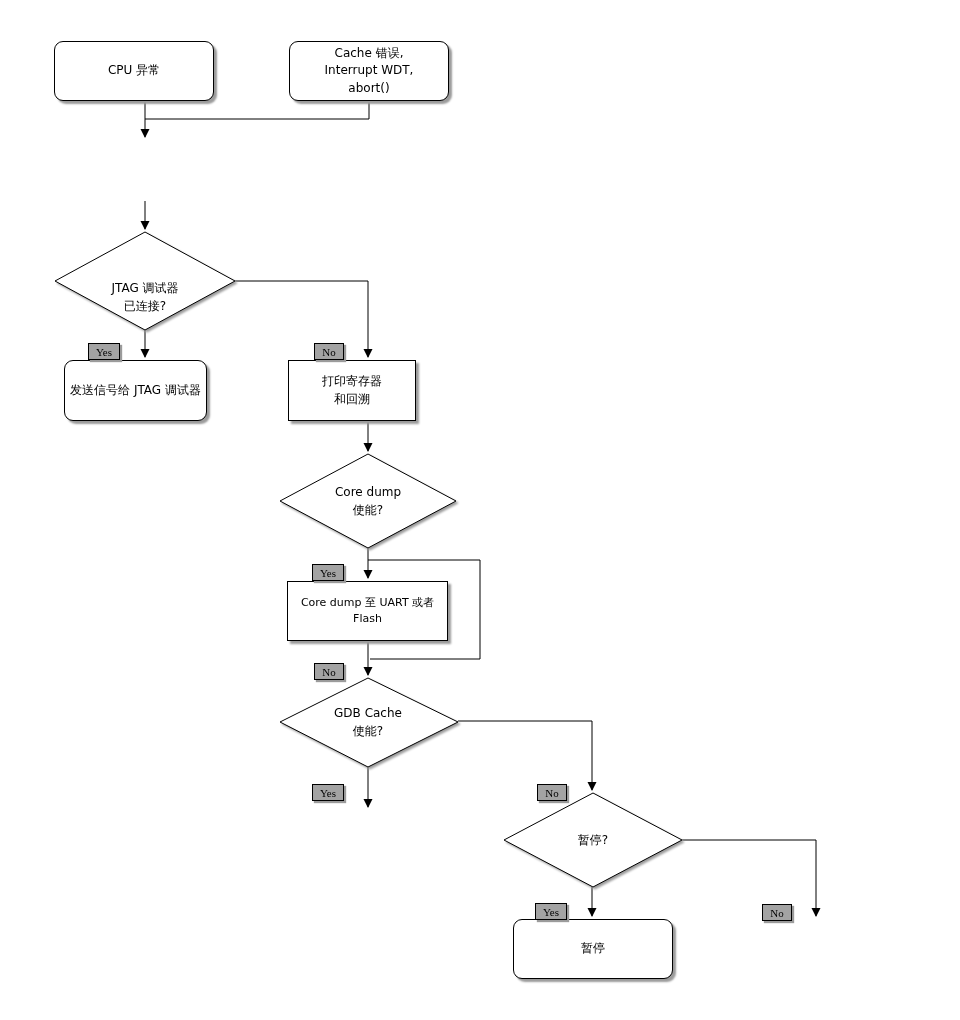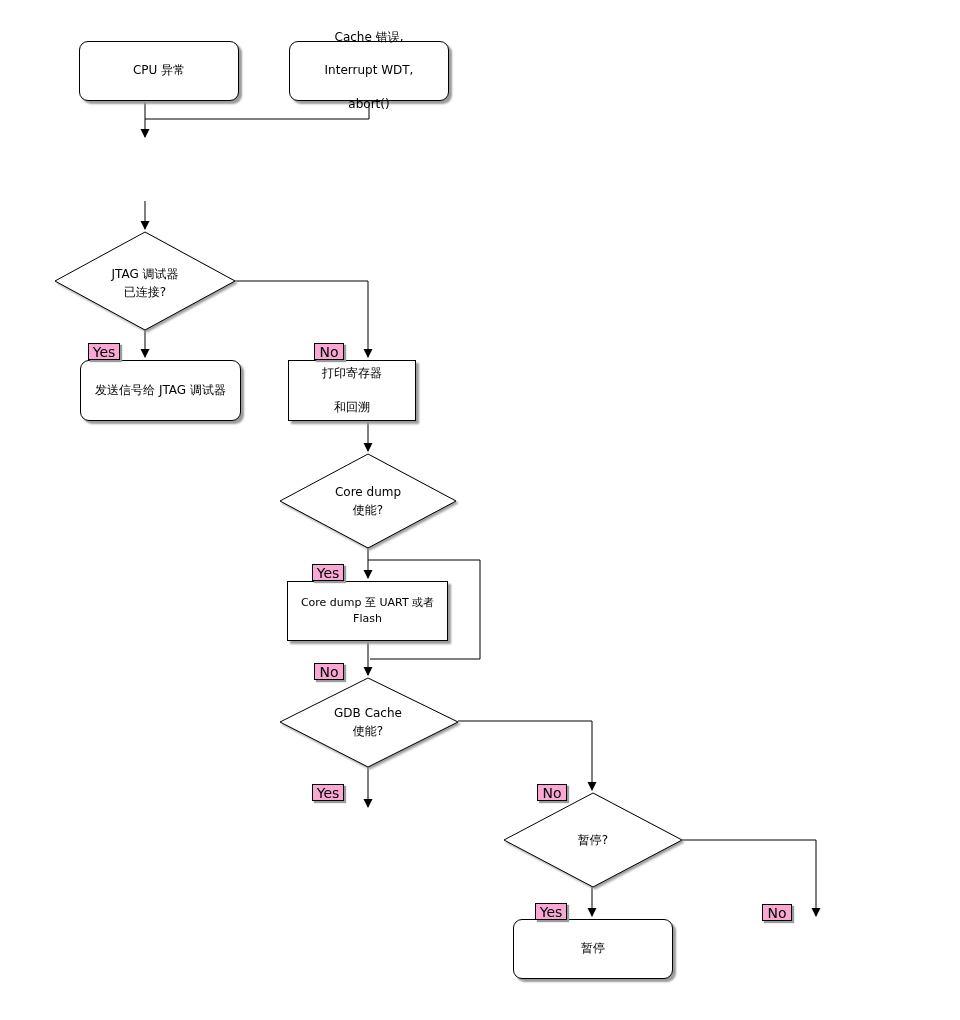--- a/index.html
+++ b/index.html
@@ -5,28 +5,28 @@
   html,body{margin:0;padding:0;background:#ffffff;}
   #canvas{position:relative;width:960px;height:1020px;background:#ffffff;overflow:hidden;
           font-family:"DejaVu Sans","Liberation Sans",sans-serif;color:#000;}
   #wires{position:absolute;left:0;top:0;width:960px;height:1020px;}
   .edge{fill:none;stroke:#000;stroke-width:1;}
   .diamond{fill:#ffffff;stroke:#000;stroke-width:1;filter:drop-shadow(2.5px 2.5px 1px #9b9b9b);}
   .arrowhead{fill:#000;stroke:none;}
   .node{position:absolute;box-sizing:border-box;border:1px solid #000;background:#fff;
         display:flex;flex-direction:column;align-items:center;justify-content:center;
         text-align:center;font-size:12px;line-height:1.45;
-        box-shadow:3px 3px 2px #9b9b9b;gap:16px;}
+        box-shadow:3px 3px 2px #9b9b9b;}
   .rounded{border-radius:9px;}
   .small{font-size:11px;}
   .dtext{position:absolute;transform:translate(-50%,-50%);text-align:center;
          font-size:12px;line-height:1.5;width:150px;pointer-events:none;}
-  .tag{position:absolute;box-sizing:border-box;border:1px solid #000;background:#f9a8d4;
-       font-size:14px;display:flex;align-items:center;justify-content:center;
-       box-shadow:2px 2px 1px #9b9b9b;}
+  .tag{position:absolute;box-sizing:border-box;border:1px solid #000;background:#a3a3a3;
+       font-size:11px;display:flex;align-items:center;justify-content:center;
+       box-shadow:2px 2px 1px #9b9b9b;font-family:Liberation Serif, serif;}
   span{display:block;}
 </style>
 </head>
 <body>
 
 <div id="canvas">
 
   <svg id="wires" viewBox="0 0 960 1020" xmlns="http://www.w3.org/2000/svg">
     <defs>
       <marker id="arr" markerUnits="userSpaceOnUse" markerWidth="10" markerHeight="10" refX="8" refY="4.5" orient="auto">
@@ -47,51 +47,51 @@
     <path class="edge" d="M458,721 H592 V790" marker-end="url(#arr)"></path>
     <path class="edge" d="M592,887 V916" marker-end="url(#arr)"></path>
     <path class="edge" d="M682,840 H816 V916" marker-end="url(#arr)"></path>
 
     <polygon class="diamond" points="145,232 235,281 145,330 55,281"></polygon>
     <polygon class="diamond" points="368,454 456,501 368,548 280,501"></polygon>
     <polygon class="diamond" points="368,678 458,722 368,767 280,722"></polygon>
     <polygon class="diamond" points="593,793 682,840 593,887 504,840"></polygon>
   </svg>
 
-  <div class="node rounded" style="left:79px;top:41px;width:160px;height:60px">
+  <div class="node rounded" style="left:54px;top:41px;width:160px;height:60px">
     <span>CPU 异常</span>
   </div>
 
   <div class="node rounded" style="left:289px;top:41px;width:160px;height:60px">
     <span>Cache 错误,</span>
     <span>Interrupt WDT,</span>
     <span>abort()</span>
   </div>
 
 
-  <div class="node rounded" style="left:80px;top:360px;width:161px;height:61px">
+  <div class="node rounded" style="left:64px;top:360px;width:143px;height:61px">
     <span>发送信号给 JTAG 调试器</span>
   </div>
 
   <div class="node" style="left:288px;top:360px;width:128px;height:61px">
     <span>打印寄存器</span>
     <span>和回溯</span>
   </div>
 
   <div class="node small" style="left:287px;top:581px;width:161px;height:60px">
     <span>Core dump 至 UART 或者 Flash</span>
   </div>
 
 
   <div class="node rounded" style="left:513px;top:919px;width:160px;height:60px">
     <span>暂停</span>
   </div>
 
 
-  <div class="dtext" style="left:145px;top:283px">
+  <div class="dtext" style="left:145px;top:297px">
     <span>JTAG 调试器</span>
     <span>已连接?</span>
   </div>
   <div class="dtext" style="left:368px;top:501px">
     <span>Core dump</span>
     <span>使能?</span>
   </div>
   <div class="dtext" style="left:368px;top:722px">
     <span>GDB Cache</span>
     <span>使能?</span>

